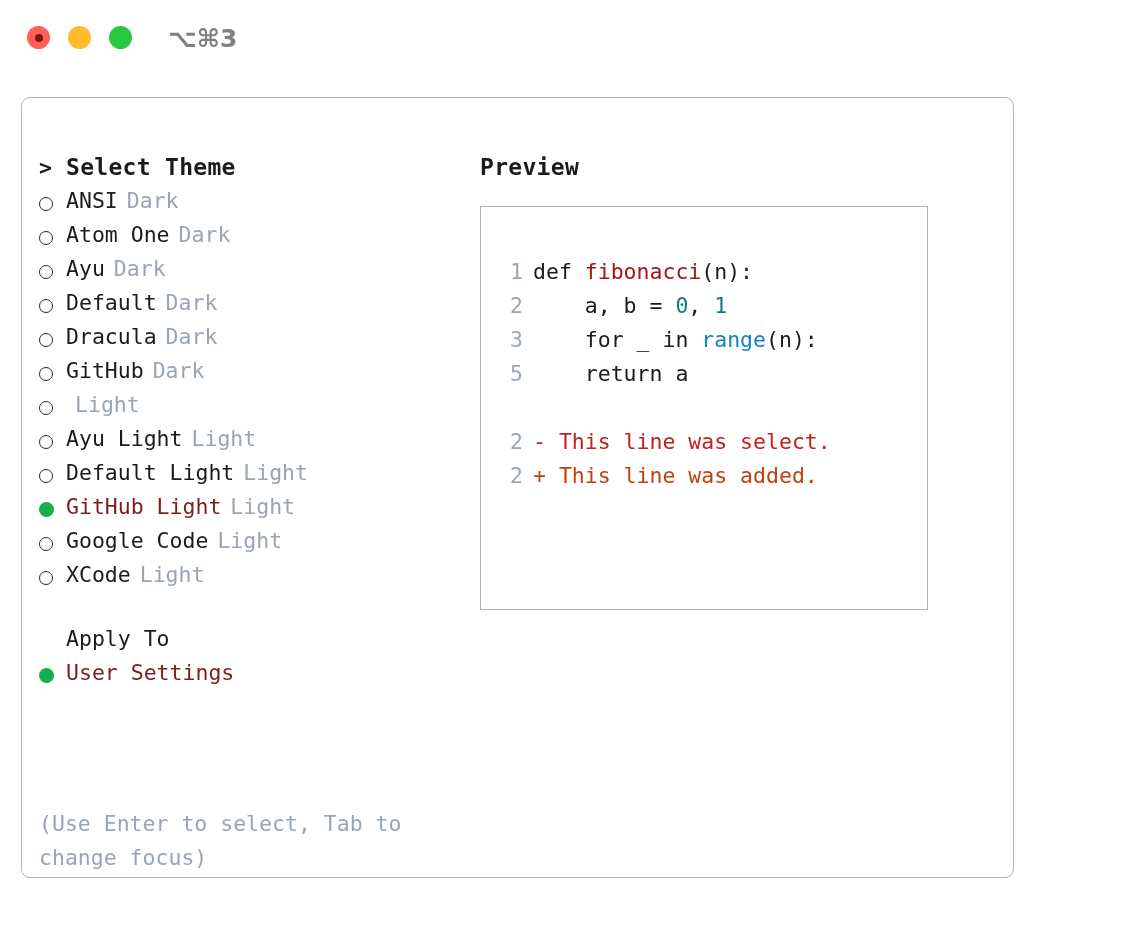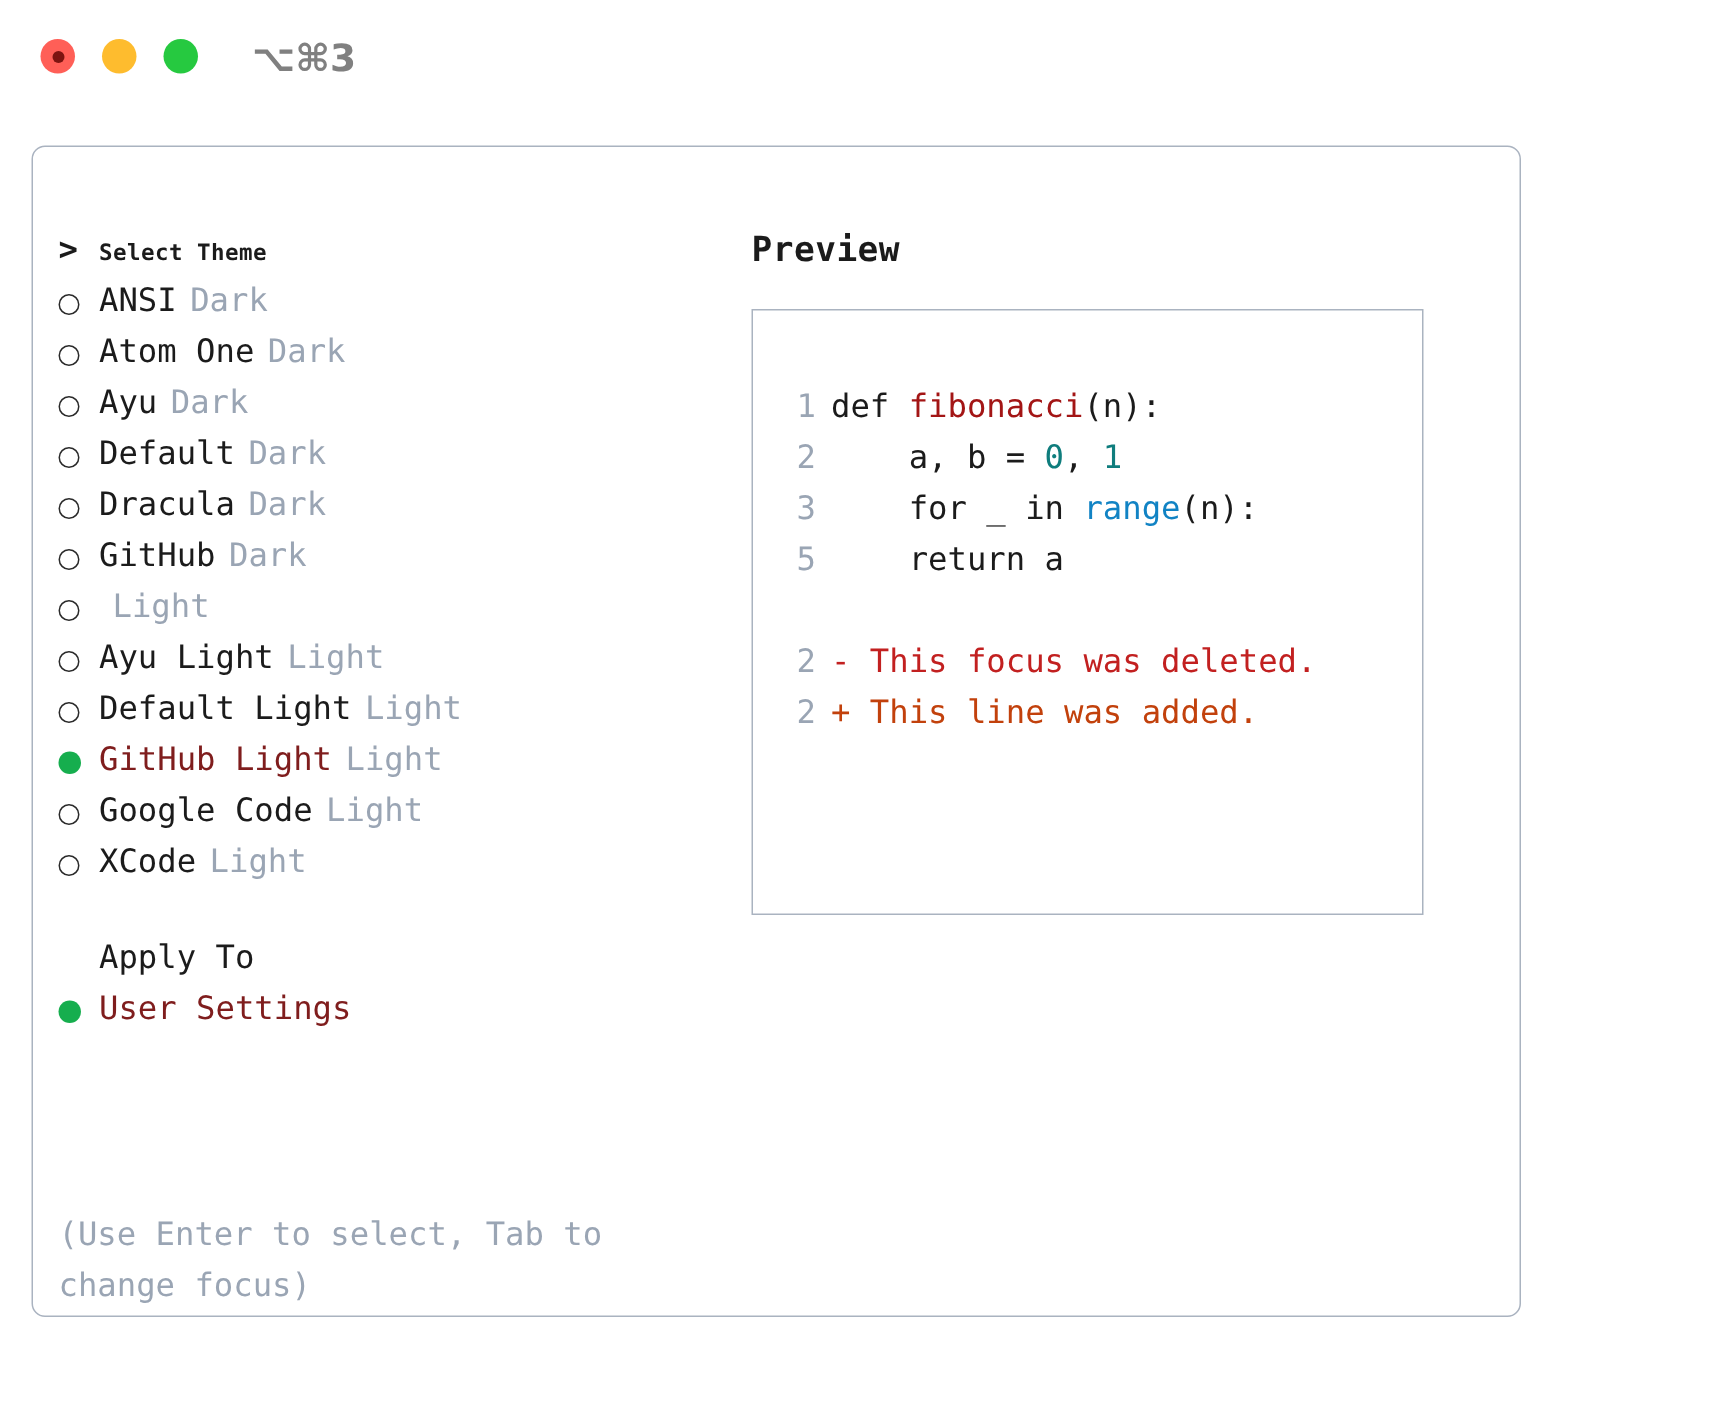--- a/index.html
+++ b/index.html
@@ -111,21 +111,21 @@
     justify-content: flex-start;
     font-size: 21.5px;
     color: #1b1b1b;
   }
 
   .prompt-row .gutter {
     font-weight: bold;
   }
   .prompt-row .row-label {
     font-weight: bold;
-    font-size: 15px;
+    font-size: 23px;
     letter-spacing: 0.3px;
   }
 
   .bullet-hollow {
     display: inline-block;
     width: 14px;
     height: 14px;
     border: 1.8px solid #2a2a2a;
     border-radius: 50%;
     box-sizing: border-box;
@@ -160,21 +160,21 @@
     top: 709px;
     width: 420px;
     font-size: 21.5px;
     line-height: 34px;
     color: #9aa5b4;
   }
 
   
   #preview-column {
     position: absolute;
-    left: 479px;
+    left: 458px;
     top: 52px;
     width: 480px;
   }
   #preview-title {
     font-size: 23px;
     font-weight: bold;
     color: #1b1b1b;
     letter-spacing: 0.3px;
     line-height: 34px;
   }
@@ -269,20 +269,20 @@
       <div id="preview-title">Preview</div>
       <div id="preview-box">
         <div id="code-lines">
             <div class="code-line"><span class="lineno">1</span><span class="tok-kw">def </span><span class="tok-fn">fibonacci</span><span class="tok-plain">(n):</span></div>
             <div class="code-line"><span class="lineno">2</span><span class="tok-plain">    a, b = </span><span class="tok-num">0</span><span class="tok-plain">, </span><span class="tok-num">1</span></div>
             <div class="code-line"><span class="lineno">3</span><span class="tok-kw">    for _ in </span><span class="tok-builtin">range</span><span class="tok-plain">(n):</span></div>
             <div class="code-line"><span class="lineno">5</span><span class="tok-kw">    return a</span></div>
           </div>
         <div class="diff-gap"></div>
         <div id="diff-lines">
-            <div class="code-line"><span class="lineno">2</span><span class="diff-del">- This focus was deleted.</span></div>
+            <div class="code-line"><span class="lineno">2</span><span class="diff-del">- This line was select.</span></div>
             <div class="code-line"><span class="lineno">2</span><span class="diff-add">+ This line was added.</span></div>
           </div>
       </div>
     </div>
 
   </div>
 </div>
 
 </body></html>

